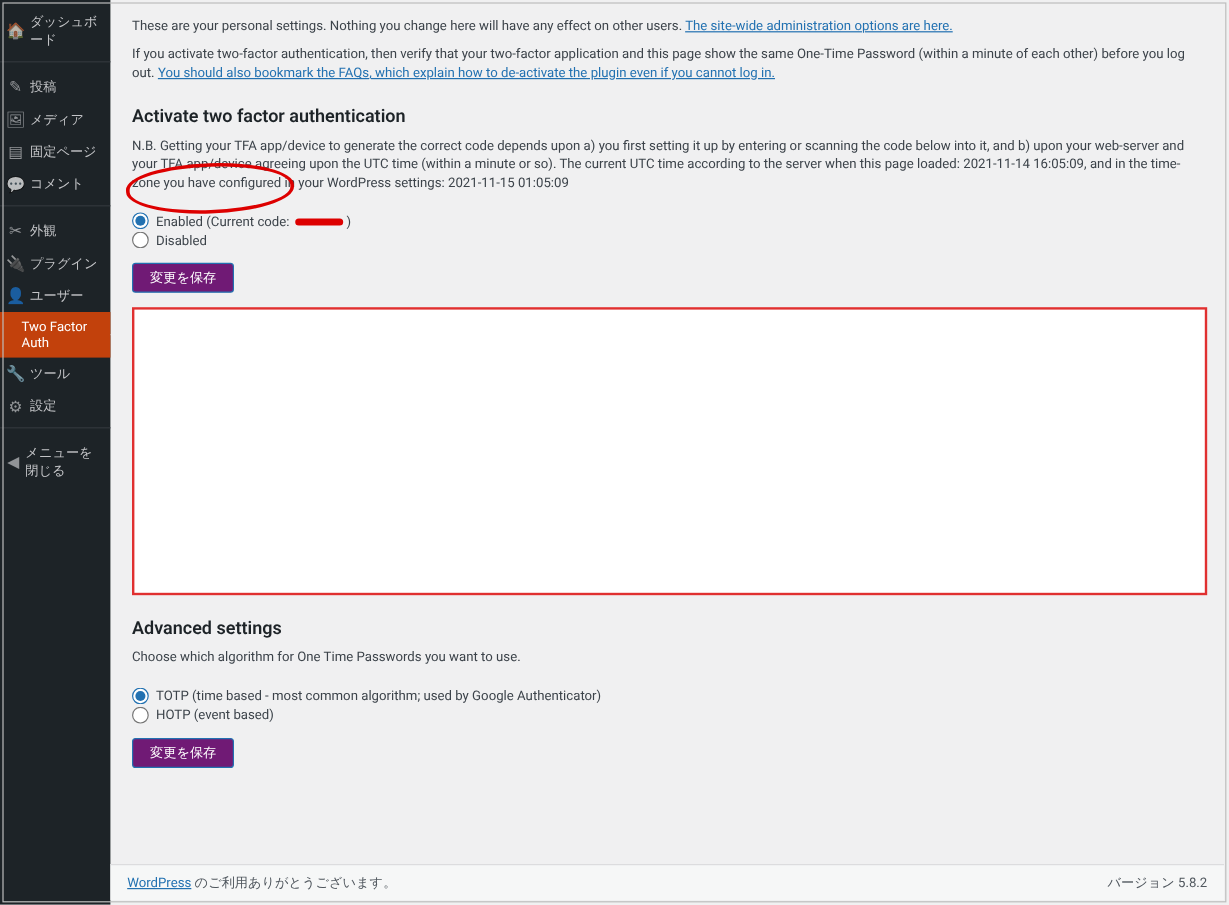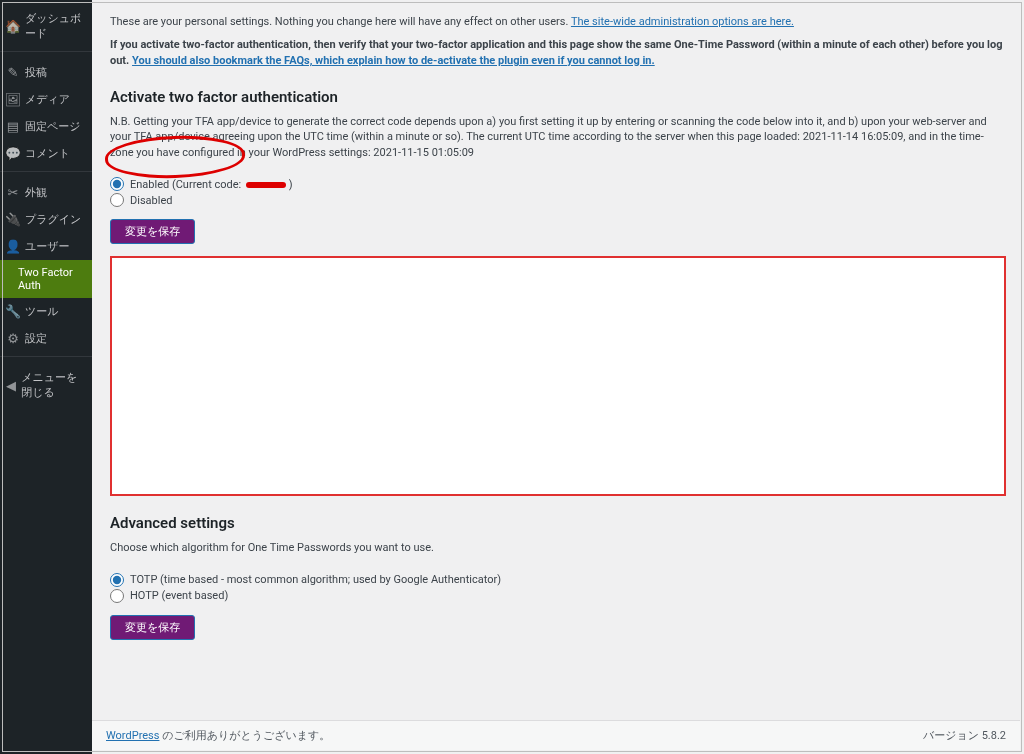--- a/index.html
+++ b/index.html
@@ -6,32 +6,32 @@
     body { font-family:-apple-system,BlinkMacSystemFont,"Segoe UI",Roboto,Arial,sans-serif; font-size:13px; color:#3c434a; background:#f0f0f1; width:1024px; height:754px; overflow:hidden; position:relative; }
     a { color:#2271b1; text-decoration:underline; }
     
     .wrap { display:flex; width:100%; height:100%; position:relative; }
     .outer-border { position:absolute; top:2px; left:2px; right:2px; bottom:2px; border:1px solid #bdbdbd; pointer-events:none; z-index:50; }
     
     
     .sidebar { width:92px; background:#1d2327; color:#f0f0f1; flex-shrink:0; padding-top:5px; font-size:11px; }
     .sidebar ul { list-style:none; }
     .sidebar li { display:flex; align-items:center; padding:6px 6px; cursor:pointer; color:#c3c4c7; gap:5px; }
-    .sidebar li.current { background:#4d7c0f; color:#fff; position:relative; }
+    .sidebar li.current { background:#c2410c; color:#fff; position:relative; }
     .sidebar li.current::after { content:""; position:absolute; right:-8px; top:50%; transform:translateY(-50%); border:8px solid transparent; border-right-color:#f0f0f1; }
     .sidebar li.sub { padding-left:18px; font-size:11px; }
     .sidebar li.separator { height:4px; padding:0; margin:4px 0; background:transparent; border-top:1px solid #32373c; cursor:default; }
     .ico { width:14px; height:14px; display:inline-flex; align-items:center; justify-content:center; font-size:13px; opacity:.7; }
     
     
     .main { flex:1; padding:8px 18px 40px 18px; overflow:auto; position:relative; }
     h1 { font-size:20px; font-weight:400; color:#1d2327; padding:6px 0 10px 0; }
     h2 { font-size:15px; font-weight:600; color:#1d2327; margin:18px 0 8px 0; }
     p { font-size:11px; line-height:1.5; margin:6px 0; color:#3c434a; }
-    p.strong { font-weight:700; }
+    p.strong { font-weight:400; }
     p.small { font-size:11px; line-height:1.45; }
     
     .radio-group { margin:16px 0 12px 0; }
     .radio-row { display:flex; align-items:center; gap:6px; margin:2px 0; font-size:11px; }
     .radio-row input[type=radio] { width:14px; height:14px; accent-color:#2271b1; cursor:pointer; }
     .radio-row label { cursor:pointer; }
     .redact { display:inline-block; width:40px; height:6px; background:#d00; border-radius:3px; vertical-align:middle; margin-left:2px; }
     
     
     .circle-annot { position:absolute; border:3px solid #dd0000; border-radius:50%/48%; transform:rotate(-2deg); pointer-events:none; z-index:40; }

